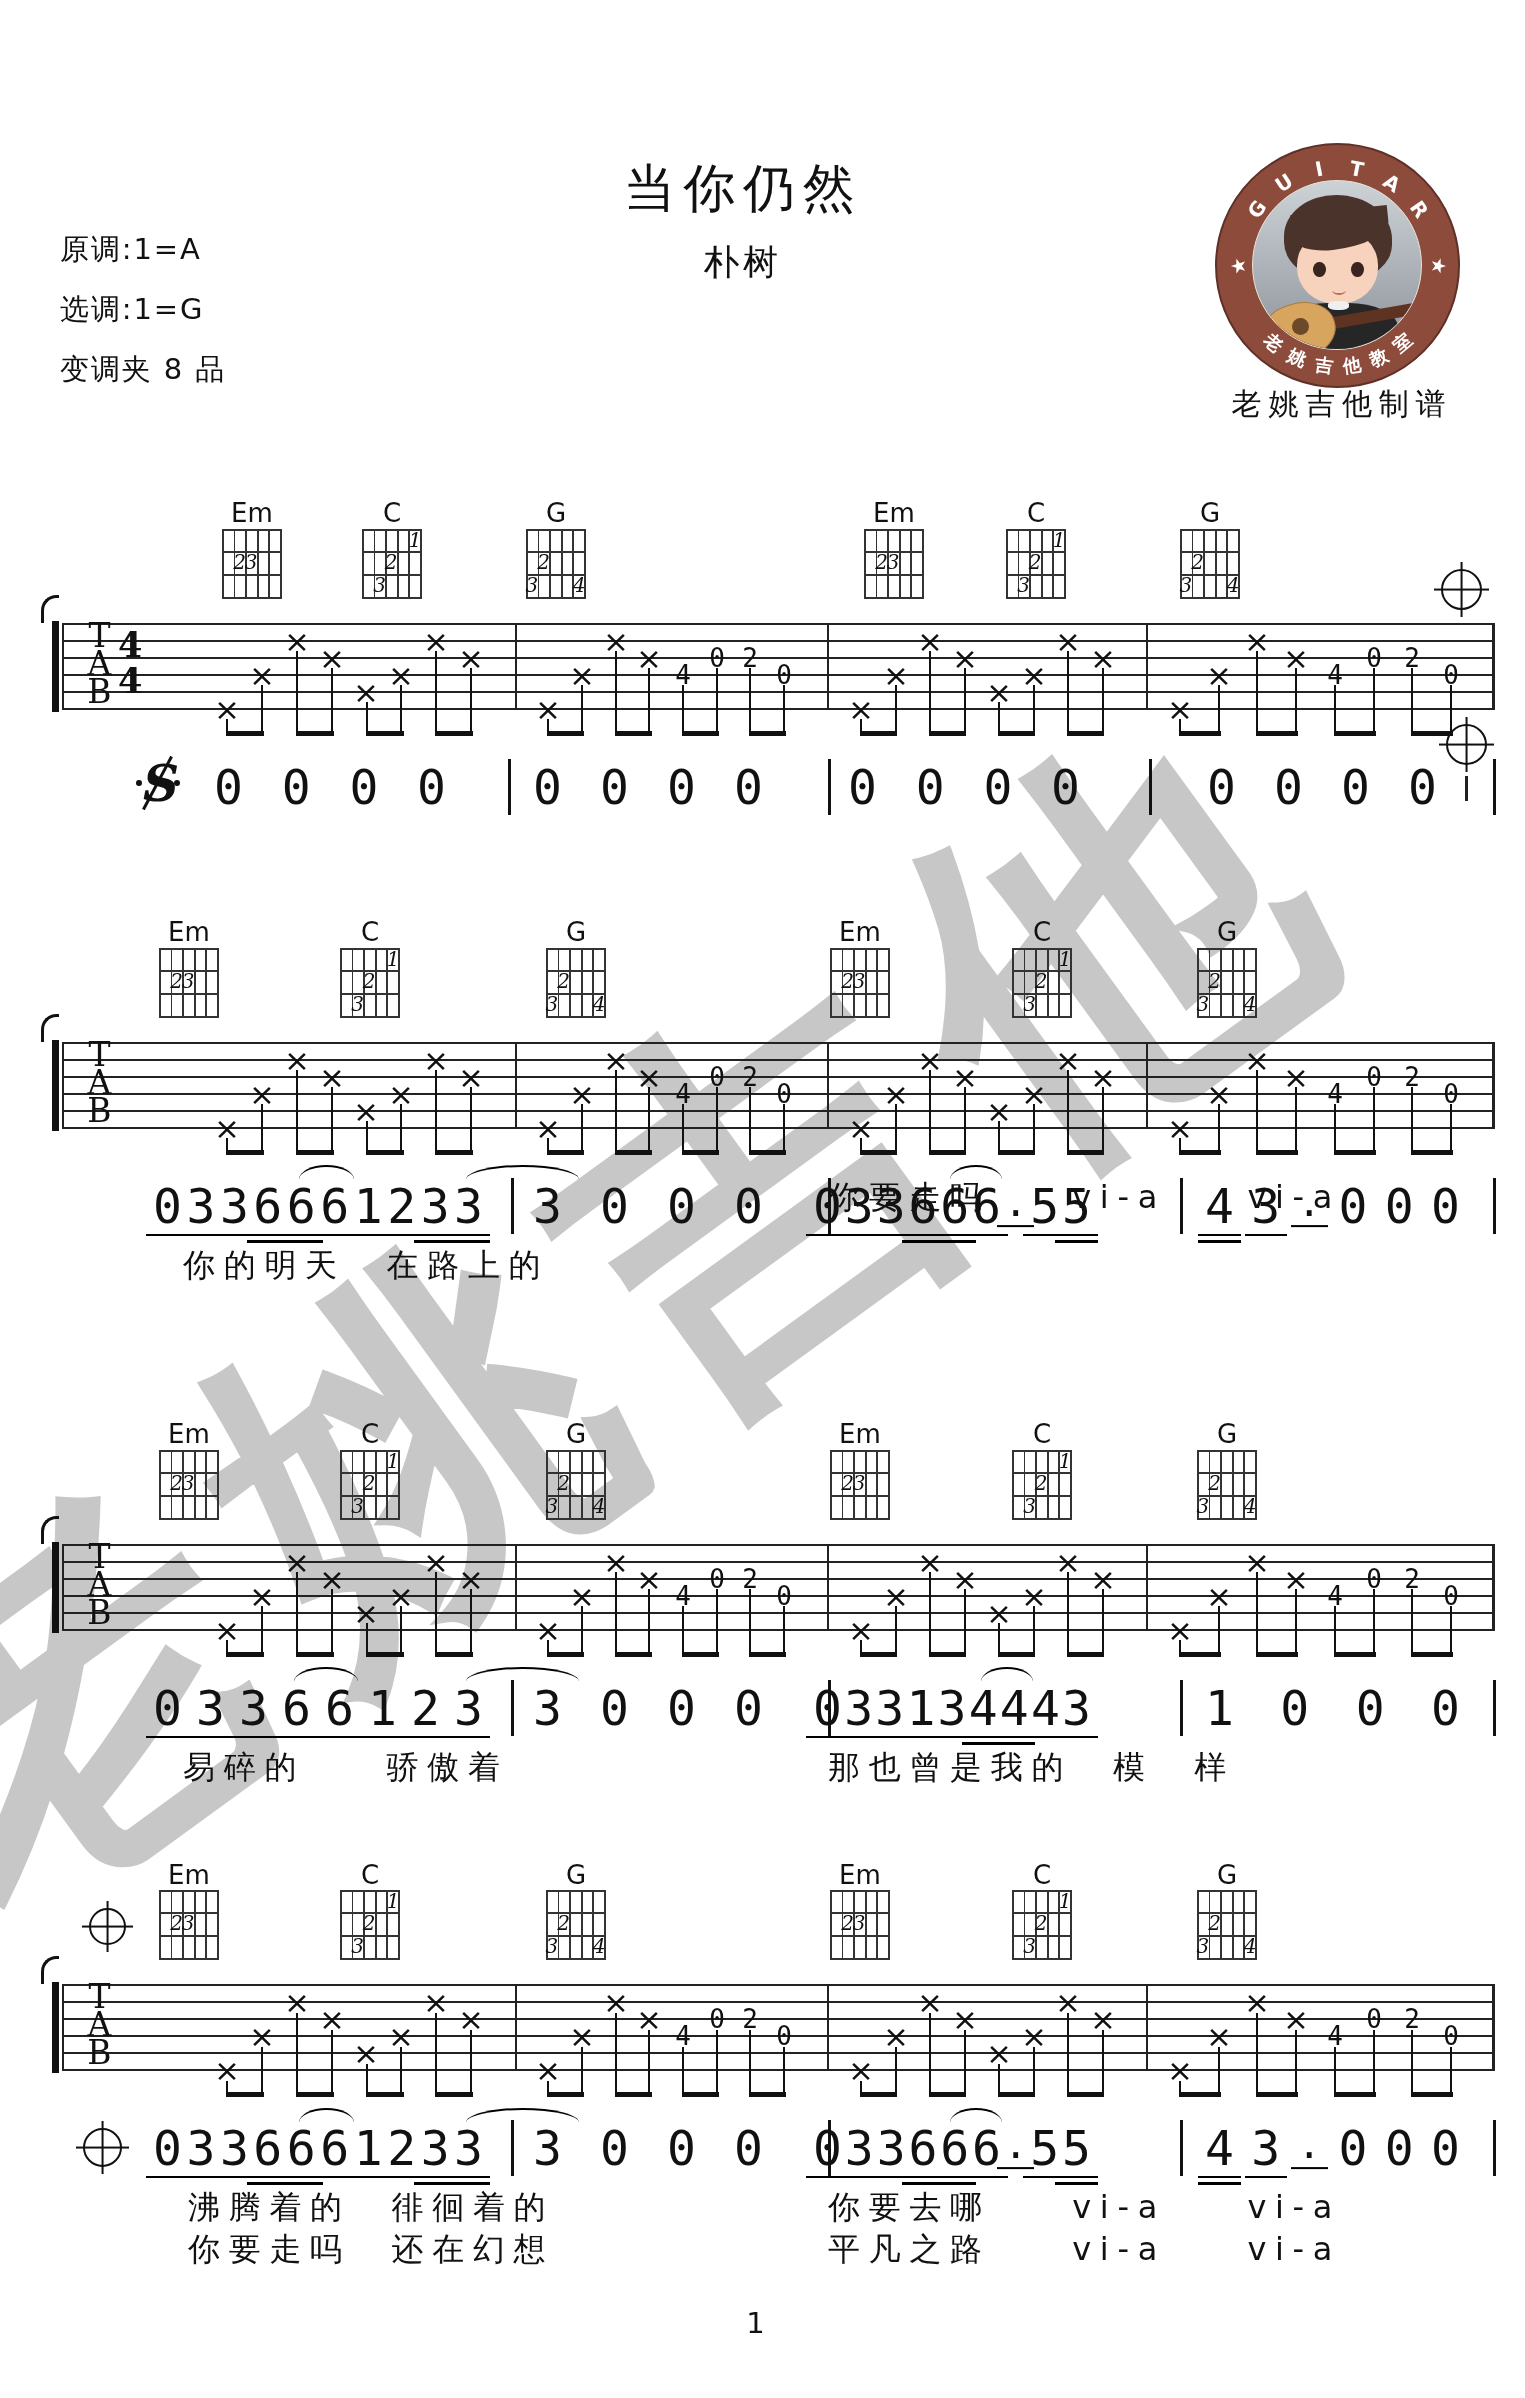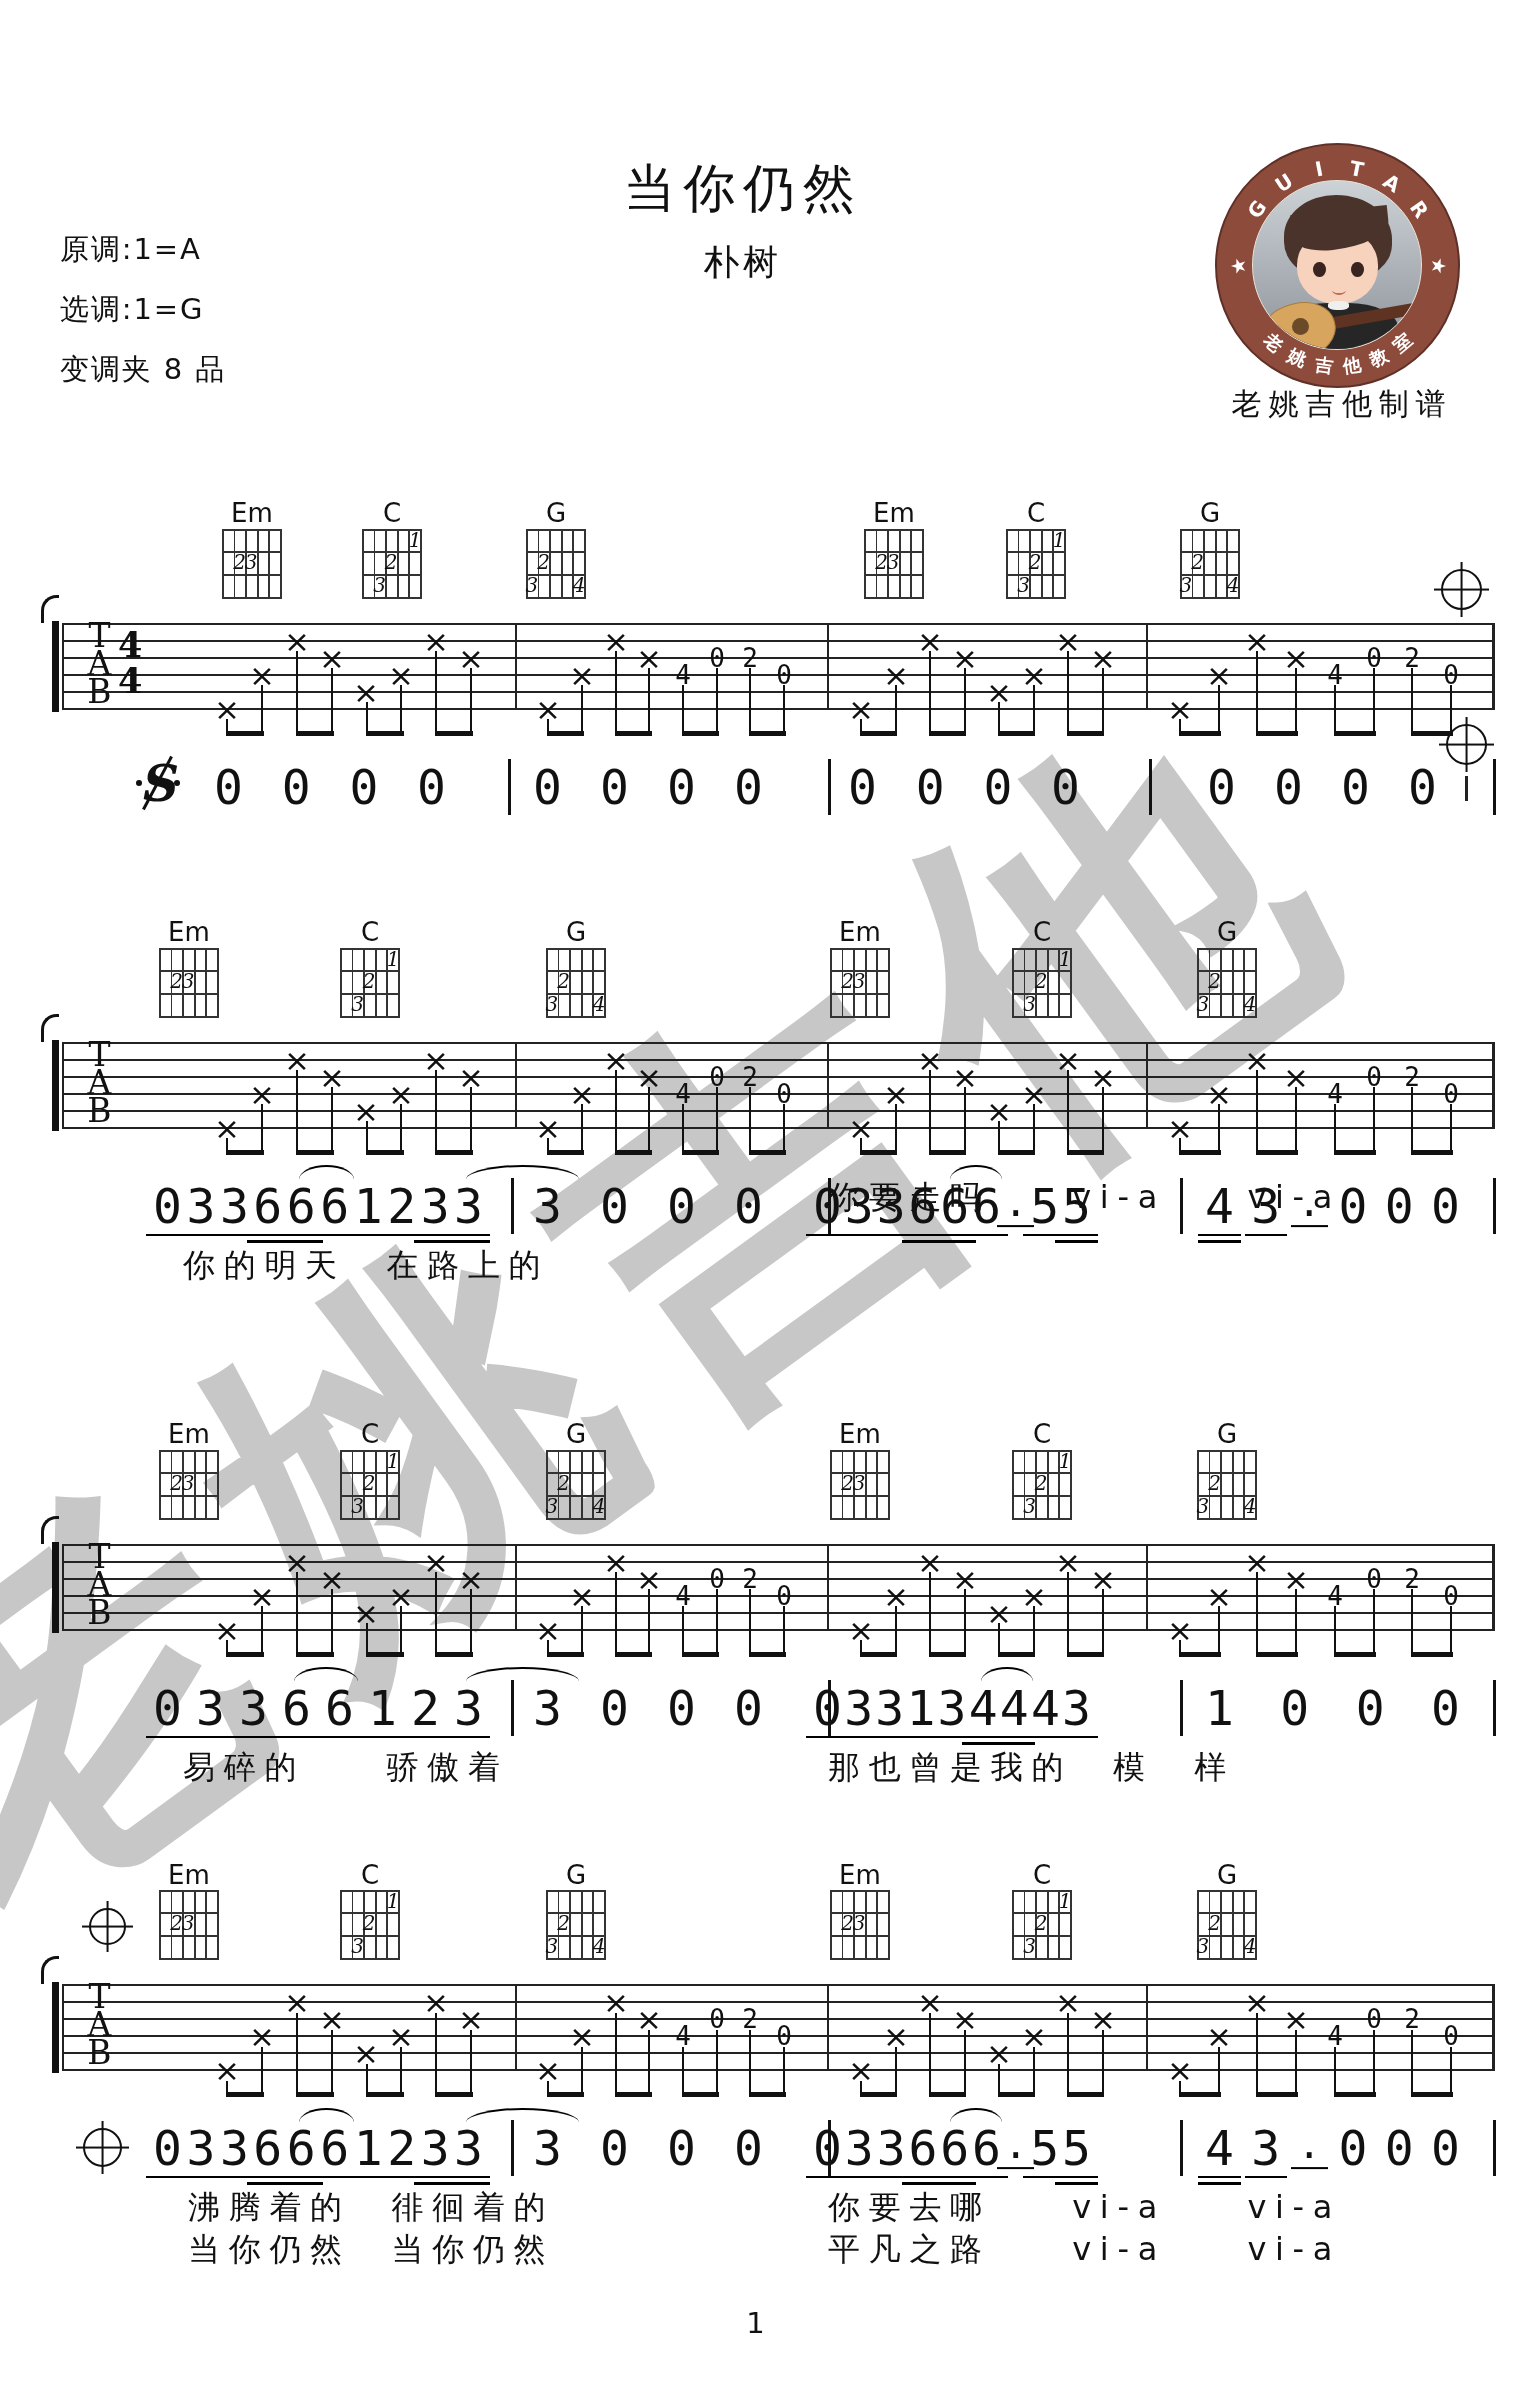--- a/index.html
+++ b/index.html
@@ -1078,21 +1078,21 @@
           </div>
           <div class="jbar" style="left: 511px; top: 2120px;"></div>
           <div class="jbar" style="left: 828px; top: 2120px;"></div>
           <div class="jbar" style="left: 1180px; top: 2120px;"></div>
           <div class="jbar" style="left: 1493px; top: 2120px;"></div>
           <div class="arc" style="left: 299px; top: 2108px; width: 55px;"></div>
           <div class="arc" style="left: 466px; top: 2108px; width: 113px;"></div>
           <div class="arc" style="left: 950px; top: 2108px; width: 52px;"></div>
           <div class="lyr" style="left: 188px; top: 2188px;">沸腾着的　徘徊着的</div>
           <div class="lyr" style="left: 828px; top: 2188px;">你要去哪　　vi-a　　vi-a</div>
-          <div class="lyr" style="left: 188px; top: 2230px;">当你仍然　当你仍然</div>
+          <div class="lyr" style="left: 188px; top: 2230px;">你要走吗　还在幻想</div>
           <div class="lyr" style="left: 828px; top: 2230px;">平凡之路　　vi-a　　vi-a</div>
         </div>
       </div>
 
     <div class="pagenum">1</div>
   </div>
 </div>
 
 
 </body></html>

